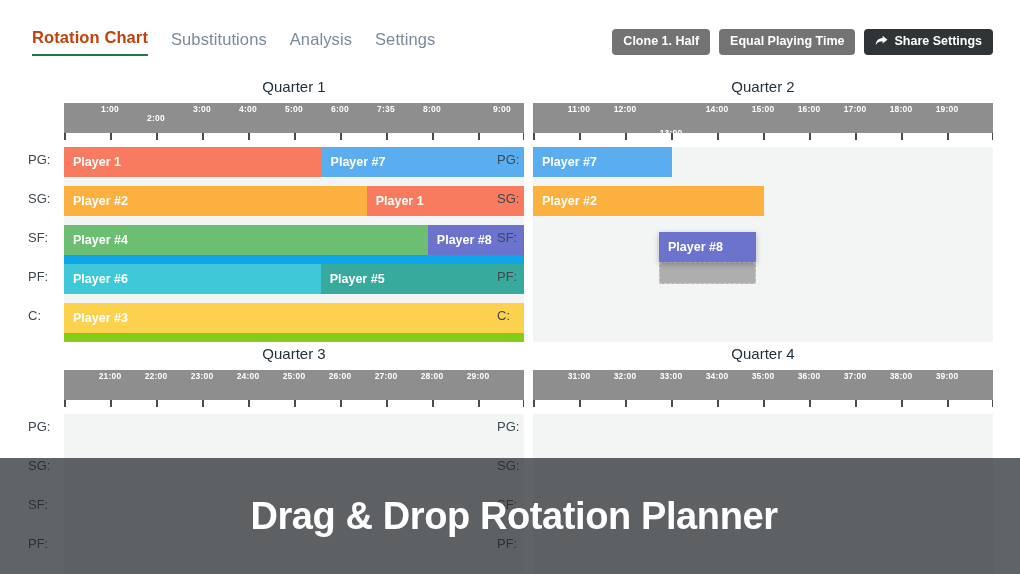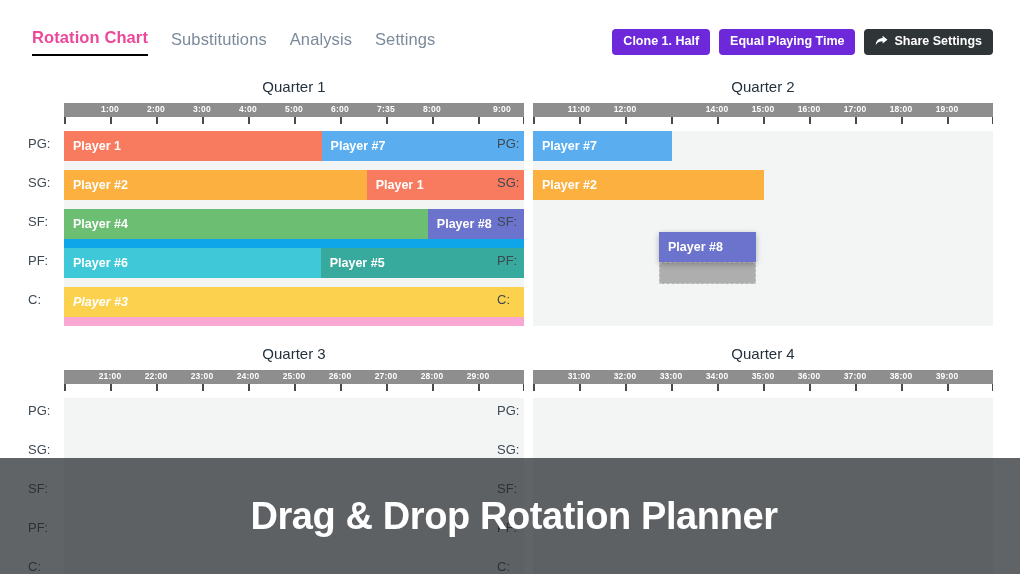--- a/index.html
+++ b/index.html
@@ -18,55 +18,55 @@
   }
   .navtabs {
     position: absolute; left: 32px; top: 28px;
     display: flex; align-items: flex-end; gap: 23px;
   }
   .navtab {
     font-size: 16.5px; color: #7b8a9a; letter-spacing: .1px;
     padding-bottom: 7px; cursor: pointer; white-space: nowrap;
   }
   .navtab.active {
-    color: #ec4899; font-weight: bold;
-    border-bottom: 2px solid #000000;
+    color: #c2410c; font-weight: bold;
+    border-bottom: 2px solid #15803d;
   }
 
   .actions {
     position: absolute; right: 27px; top: 29px;
     display: flex; align-items: center; gap: 9px;
   }
   .btn {
     font-size: 12.5px; font-weight: bold; color: #ffffff;
     border-radius: 4px; padding: 6px 11px 7px 11px;
     white-space: nowrap; cursor: pointer; line-height: 1;
     border: none;
   }
-  .btn-teal { background: #6d28d9; }
+  .btn-teal { background: #737373; }
   .btn-dark { background: #2f3437; display: flex; align-items: center; gap: 6px; }
   .share-icon { display: inline-block; width: 13px; height: 12px; }
 
   
   .quarters {
     position: absolute; left: 0; top: 66px; width: 1020px;
   }
   .qcol { position: absolute; }
   .q1 { left: 28px;  top: 12px;  width: 496px; }
   .q2 { left: 497px; top: 12px;  width: 496px; }
   .q3 { left: 28px;  top: 279px; width: 496px; }
   .q4 { left: 497px; top: 279px; width: 496px; }
 
   .qtitle {
     font-size: 15px; color: #24323f; text-align: center;
     margin: 0 0 8px 36px;
   }
 
   .ruler {
-    position: relative; margin-left: 36px; height: 14px;
+    position: relative; margin-left: 36px; height: 30px;
     background: #8e8e8e;
   }
   .ruler .tick-label {
     position: absolute; top: 1px; transform: translateX(-50%);
     font-size: 8.5px; font-weight: bold; color: #ffffff;
     letter-spacing: .2px;
   }
   .tickmarks {
     position: relative; margin-left: 36px; height: 7px;
   }
@@ -149,21 +149,21 @@
     </button>
   </div>
 </div>
 
 <div class="quarters">
 
   <div class="qcol q1">
     <div class="qtitle">Quarter 1</div>
     <div class="ruler" style="background: rgb(142, 142, 142);">
         <span class="tick-label" style="left: 10%;">1:00</span>
-        <span class="tick-label" style="left: 20%;">2:00</span>
+        <span class="tick-label" style="left: 20%; margin-top: 9px;">2:00</span>
         <span class="tick-label" style="left: 30%;">3:00</span>
         <span class="tick-label" style="left: 40%;">4:00</span>
         <span class="tick-label" style="left: 50%;">5:00</span>
         <span class="tick-label" style="left: 60%;">6:00</span>
         <span class="tick-label" style="left: 70%;">7:35</span>
         <span class="tick-label" style="left: 80%;">8:00</span>
         <span class="tick-label" style="left: 90%; padding-left: 48px;">9:00</span>
       </div>
     <div class="tickmarks">
         <i class="edge" style="left: 0%;"></i>
@@ -218,21 +218,21 @@
             <div class="seg" style="left: 0%; width: 55.8%; background: rgb(63, 200, 215);">
               <span>Player #6</span>
             </div>
             <div class="seg" style="left: 55.8%; width: 44.2%; background: rgb(56, 170, 157);">
               <span>Player #5</span>
             </div>
           </div>
         </div>
         <div class="row">
           <div class="rowlabel">C:</div>
-          <div class="track" style="background: #f9a8d4; font-style: italic;">
+          <div class="track" style="background: #84cc16;">
             <div class="seg" style="left: 0%; width: 100%; background: rgb(252, 209, 77);">
               <span>Player #3</span>
             </div>
           </div>
         </div>
       </div>
   </div>
 
   <div class="qcol q2">
     <div class="qtitle">Quarter 2</div>

